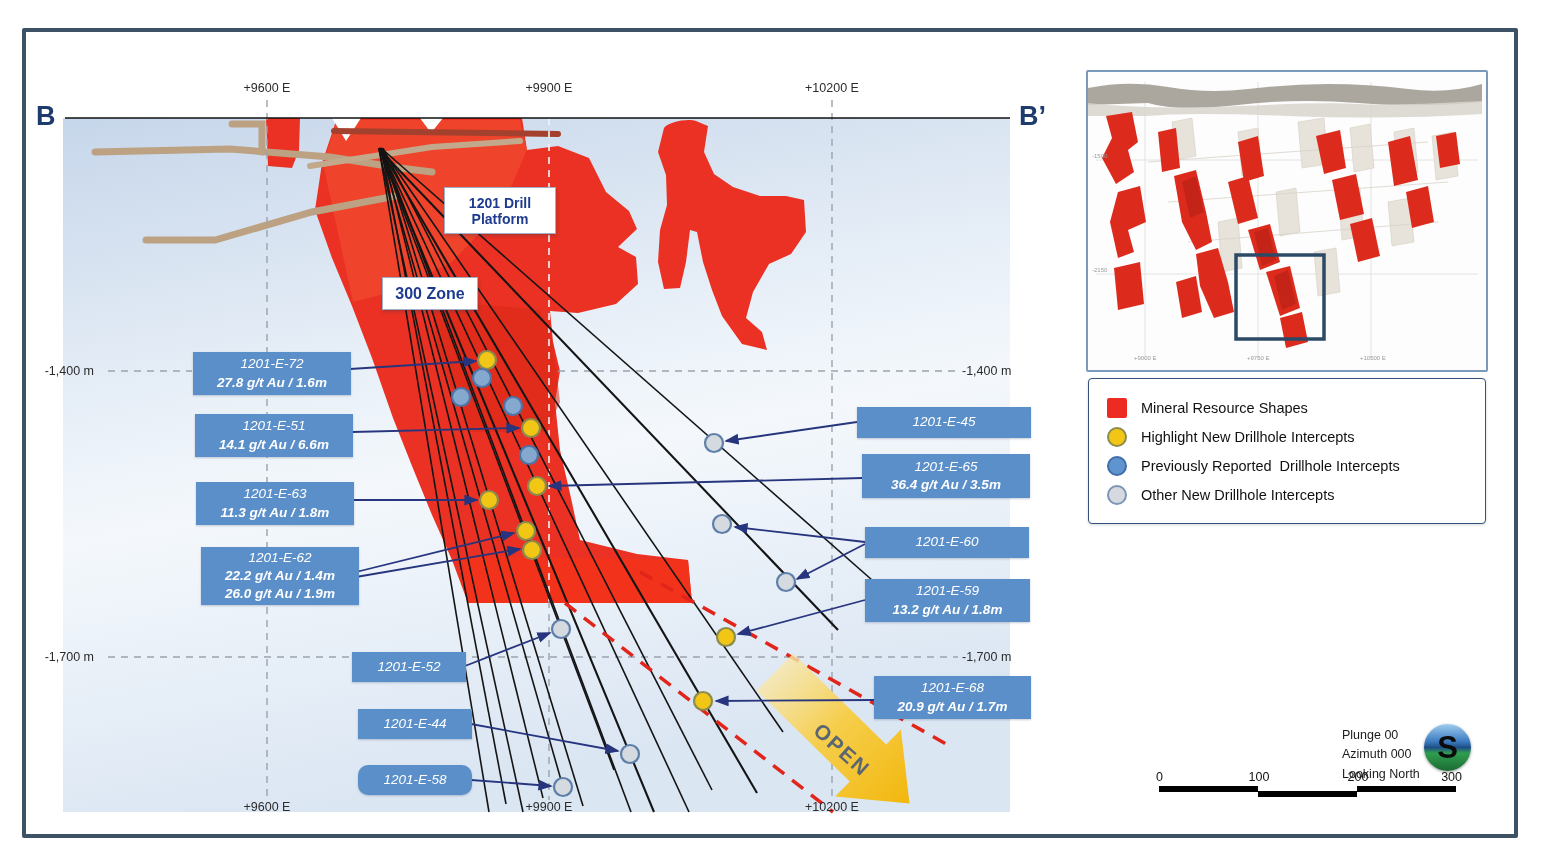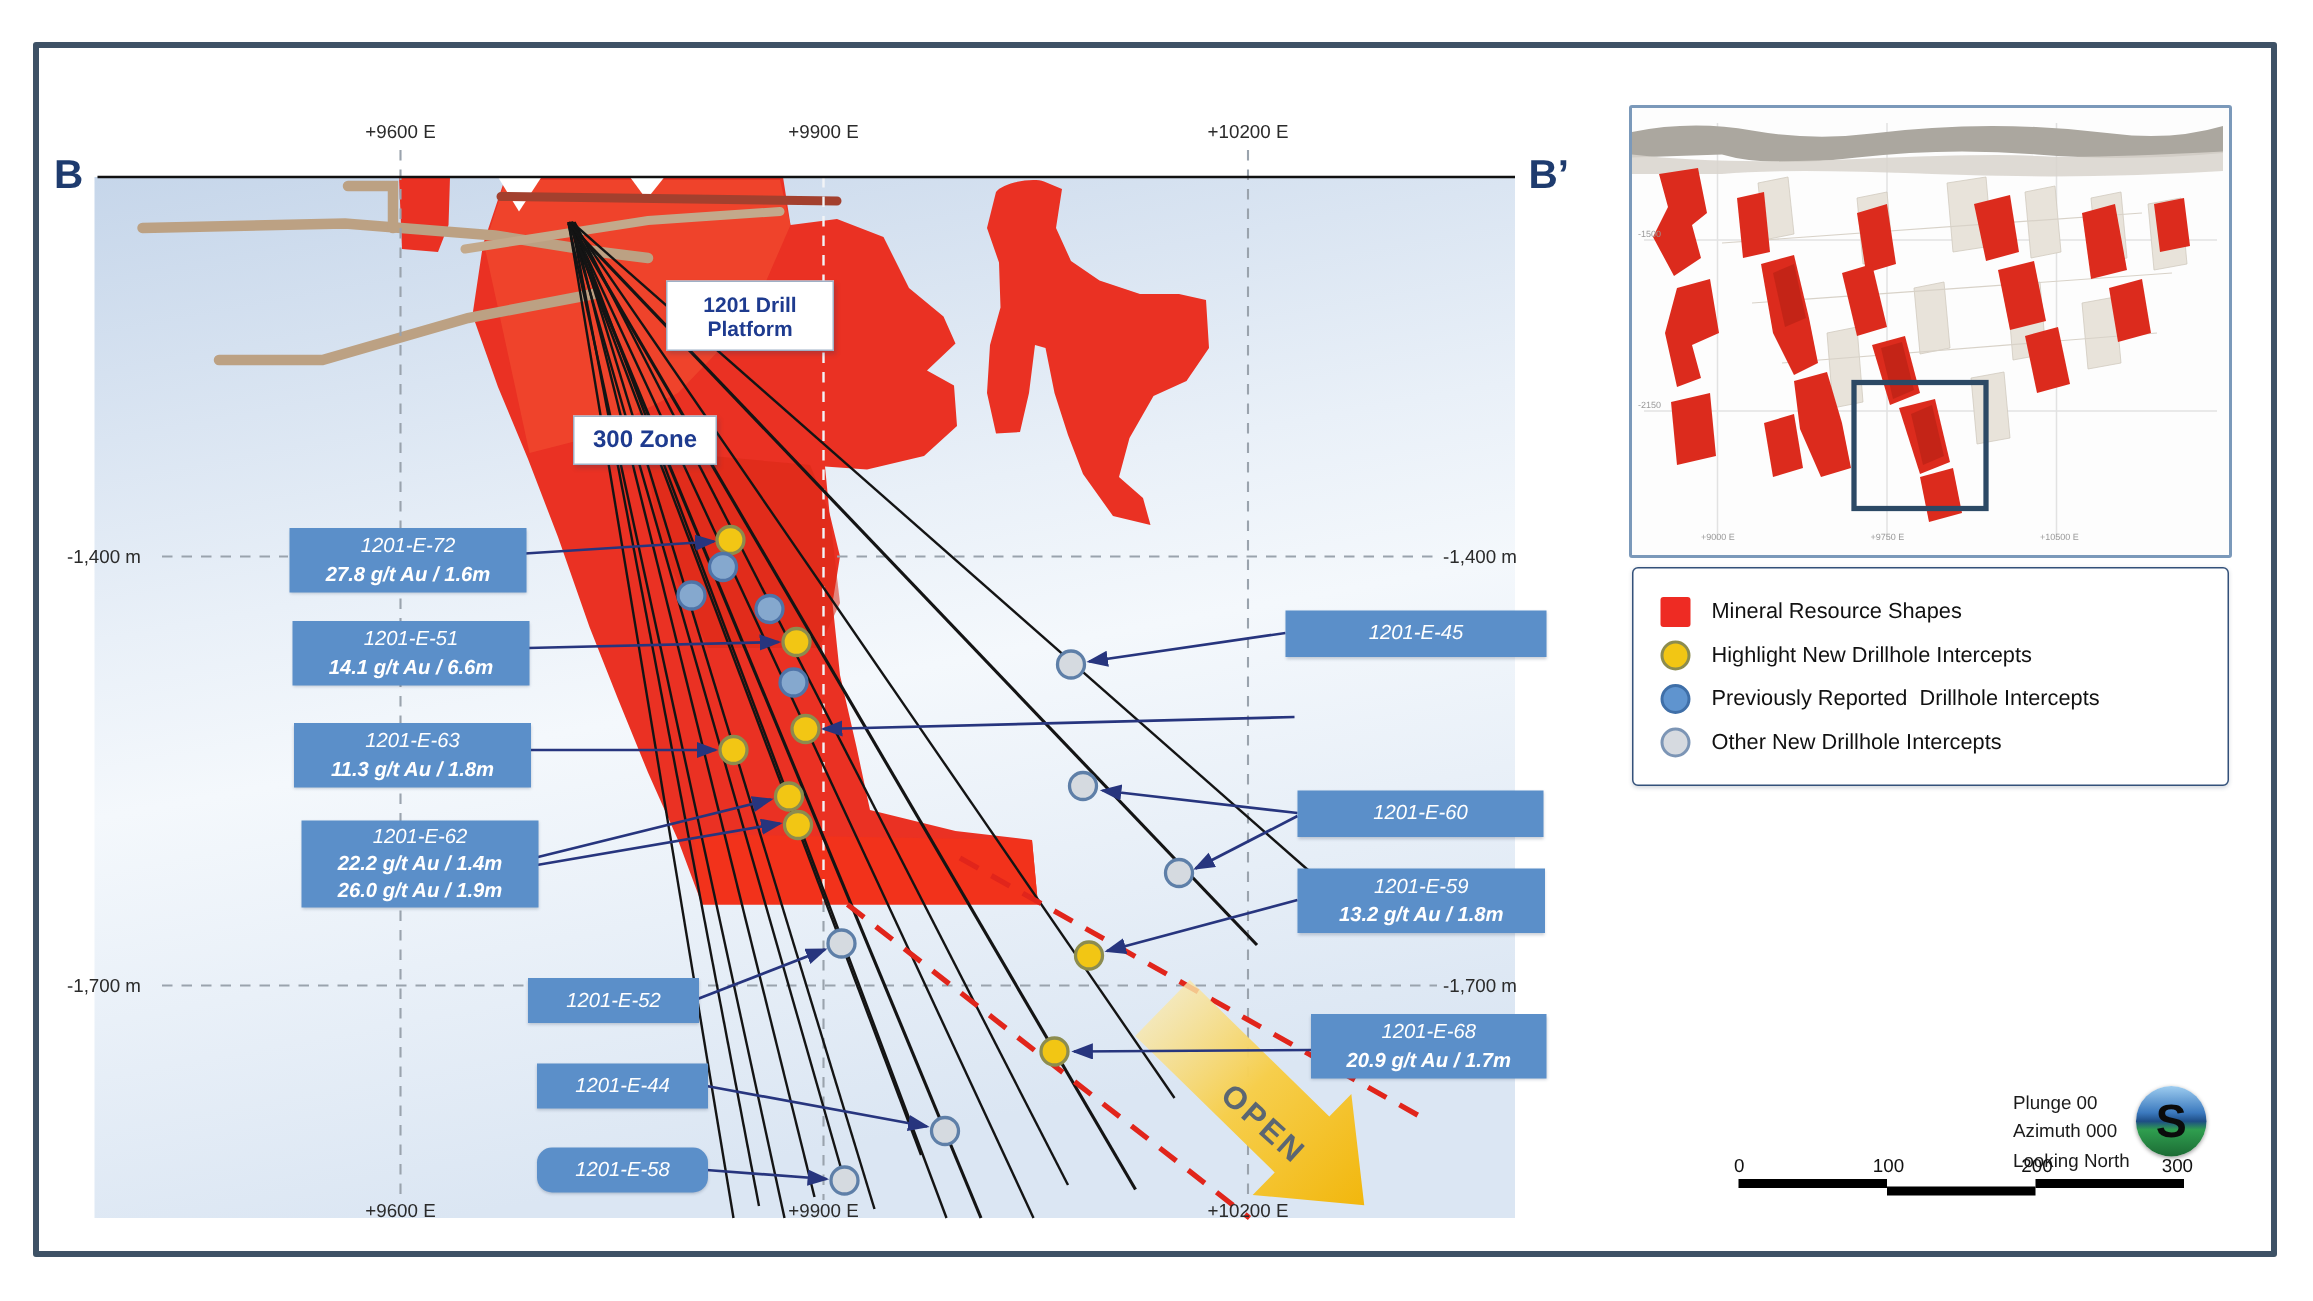--- a/index.html
+++ b/index.html
@@ -225,20 +225,24 @@
   <div class="callout" style="left:358px;top:709px;width:114px;height:30px;">
     <div>1201-E-44</div>
   </div>
   <div class="callout" style="left:358px;top:765px;width:114px;height:30px;border-radius:10px;">
     <div>1201-E-58</div>
   </div>
 
   <div class="callout" style="left:857px;top:407px;width:174px;height:31px;">
     <div>1201-E-45</div>
   </div>
+  <div class="callout" style="left:862px;top:454px;width:168px;height:44px;">
+    <div>1201-E-65</div>
+    <div class="grade">36.4 g/t Au / 3.5m</div>
+  </div>
   <div class="callout" style="left:865px;top:527px;width:164px;height:31px;align-items:center;">
     <div>1201-E-60</div>
   </div>
   <div class="callout" style="left:865px;top:579px;width:165px;height:43px;">
     <div>1201-E-59</div>
     <div class="grade">13.2 g/t Au / 1.8m</div>
   </div>
   <div class="callout" style="left:874px;top:676px;width:157px;height:43px;">
     <div>1201-E-68</div>
     <div class="grade">20.9 g/t Au / 1.7m</div>

